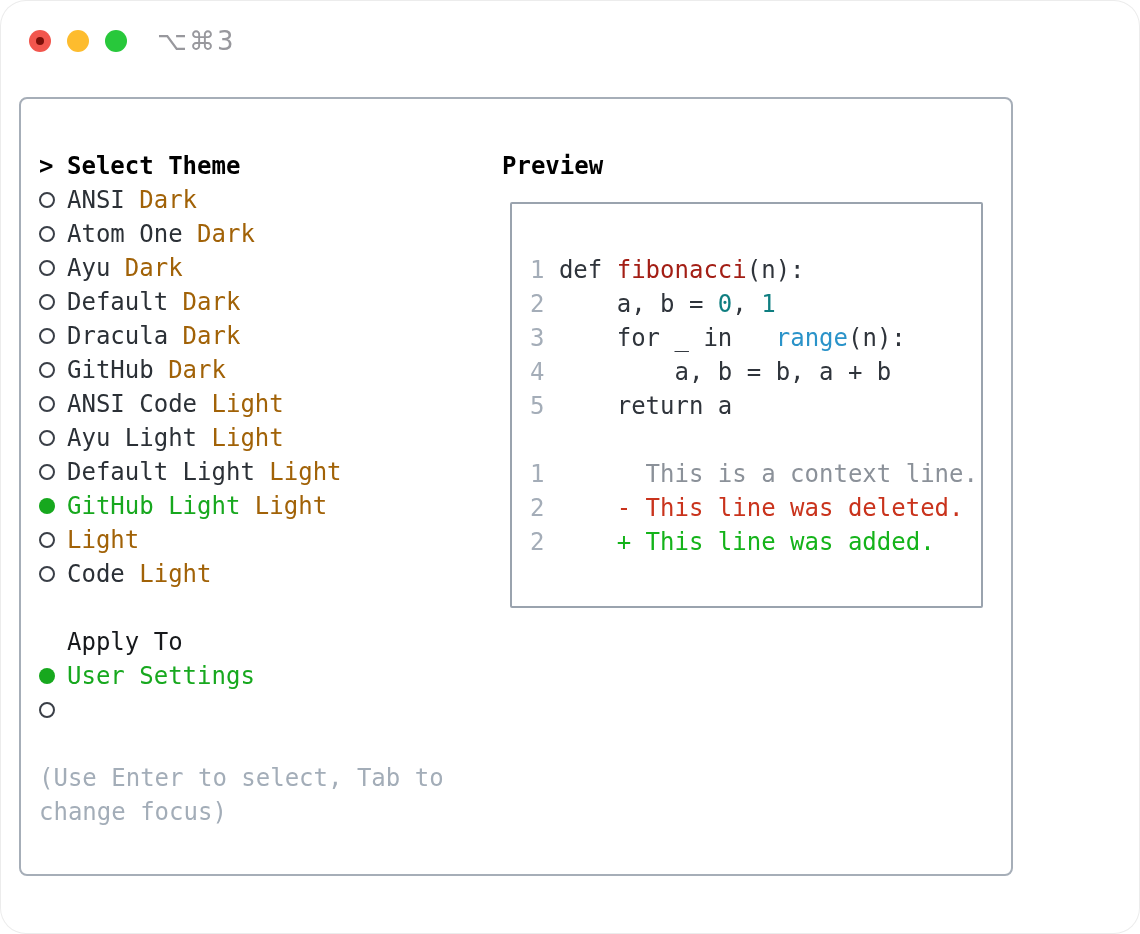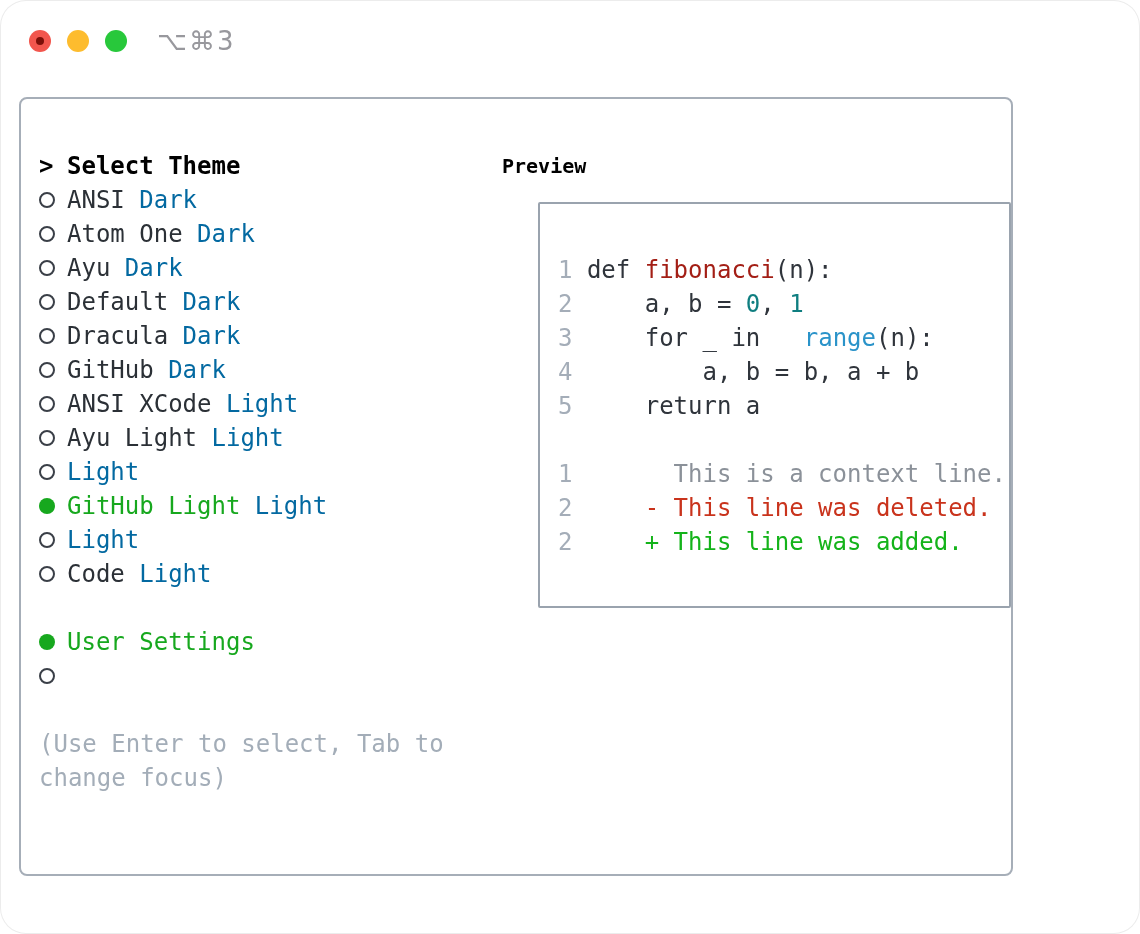--- a/index.html
+++ b/index.html
@@ -23,31 +23,31 @@
     border:2px solid #a6aeb8;border-radius:8px;background:#fff;}
   .left-col{position:absolute;left:18px;top:50px;width:442px;
     font-size:24px;line-height:34px;color:#2b3036;}
   .row{display:flex;align-items:center;height:34px;}
   .marker{width:28px;flex:0 0 28px;display:flex;align-items:center;}
   .radio{width:12px;height:12px;border:2px solid #3a3f47;border-radius:50%;box-sizing:content-box;}
   .radio.on{width:16px;height:16px;border:none;background:var(--accent);}
   .cursor{font-weight:bold;color:#000;}
   .title-text{font-weight:bold;color:#000;text-align:center;}
   .tname{white-space:pre;}
-  .ttag{white-space:pre;color:#0369a1;}
+  .ttag{white-space:pre;color:#a16207;}
   .sel .tname{color:var(--accent);}
   .section-title{color:#16181b;}
   .opt-label{white-space:pre;}
   .opt.sel .opt-label{color:var(--accent);}
   .spacer{height:34px;}
   .hint{color:#a3adb8;white-space:normal;}
   
   .preview-title{position:absolute;left:481px;top:50px;line-height:34px;
-    font-size:20px;font-weight:bold;color:#000;}
-  .preview-box{position:absolute;left:517px;top:103px;width:473px;height:406px;
+    font-size:24px;font-weight:bold;color:#000;}
+  .preview-box{position:absolute;left:489px;top:103px;width:473px;height:406px;
     border:2px solid #9aa3ae;border-radius:2px;background:#fff;box-sizing:border-box;}
   .code{position:absolute;left:18px;top:49px;font-size:24px;line-height:34px;white-space:pre;}
   .cl{height:34px;}
   .seg-lineno{color:#a4adb8;}
   .seg-code{color:#2f343b;}
   .seg-func{color:#a31e15;}
   .seg-num{color:#0f7e80;}
   .seg-builtin{color:#2a93c9;margin-left:29px;}
   .seg-context{color:#8b9199;margin-top:12px;}
   .seg-deleted{color:#c9331c;}
@@ -116,34 +116,35 @@
             <span class="marker">
               <span class="radio"></span>
             </span>
             <span class="tname">GitHub </span>
             <span class="ttag">Dark</span>
           </div>
           <div class="row">
             <span class="marker">
               <span class="radio"></span>
             </span>
-            <span class="tname">ANSI XCode </span>
+            <span class="tname">ANSI Code </span>
             <span class="ttag">Light</span>
           </div>
           <div class="row">
             <span class="marker">
               <span class="radio"></span>
             </span>
             <span class="tname">Ayu Light </span>
             <span class="ttag">Light</span>
           </div>
           <div class="row">
             <span class="marker">
               <span class="radio"></span>
             </span>
+            <span class="tname">Default Light </span>
             <span class="ttag">Light</span>
           </div>
           <div class="row sel">
             <span class="marker">
               <span class="radio on"></span>
             </span>
             <span class="tname">GitHub Light </span>
             <span class="ttag">Light</span>
           </div>
           <div class="row">
@@ -156,20 +157,24 @@
             <span class="marker">
               <span class="radio"></span>
             </span>
             <span class="tname">Code </span>
             <span class="ttag">Light</span>
           </div>
         </div>
 
       <div class="spacer"></div>
 
+      <div class="row">
+        <span class="marker"></span>
+        <span class="section-title">Apply To</span>
+      </div>
       <div id="apply-items">
           <div class="row opt sel">
             <span class="marker">
               <span class="radio on"></span>
             </span>
             <span class="opt-label">User Settings</span>
           </div>
           <div class="row opt">
             <span class="marker">
               <span class="radio"></span>

